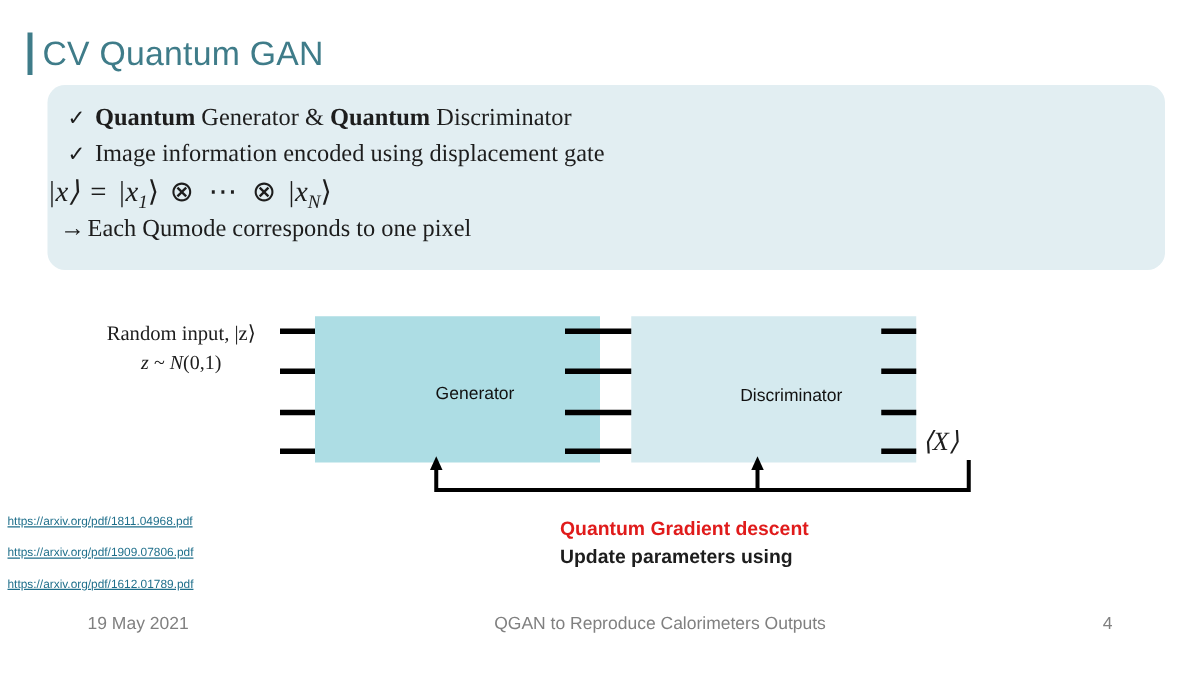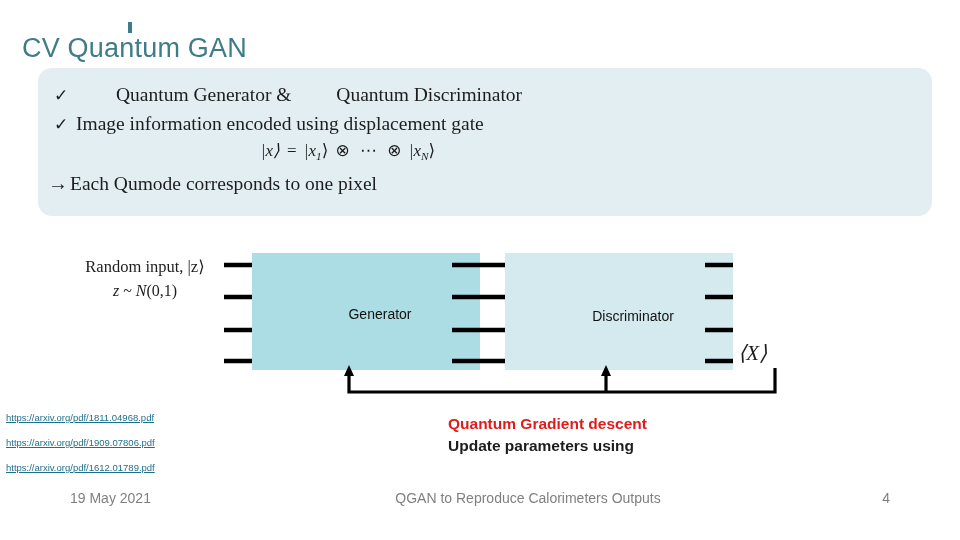--- a/index.html
+++ b/index.html
@@ -17,21 +17,20 @@
   }
 
   
   #slide-title {
     position: absolute;
     left: 22px;
     top: 22px;
     display: flex;
     align-items: center;
     height: 42px;
-    flex-direction: column;
   }
   #title-accent {
     width: 4px;
     height: 34px;
     background: #3f7c89;
     margin-right: 8px;
   }
   #title-text {
     font-size: 27px;
     color: #3f7c89;
@@ -61,36 +60,35 @@
     font-size: 17px;
     color: #1d1d1d;
     flex: 0 0 22px;
   }
   .bullet-text {
     font-size: 19.5px;
     color: #1d1d1d;
     font-family: "Liberation Serif", serif;
   }
   .bullet-text .b {
-    font-weight: normal;
-    margin-left: 40px;
+    font-weight: bold;
   }
   #bullet-1 { left: 16px; top: 16px; }
   #bullet-2 { left: 16px; top: 45px; }
   #bullet-3 { left: 10px; top: 104px; }
   #bullet-3 .bullet-mark { font-size: 20px; }
 
   #formula-row {
     position: absolute;
     left: 0;
     top: 72px;
     width: 620px;
-    text-align: center;
+    text-align: left;
     font-family: "Liberation Serif", serif;
-    font-size: 17px;
+    font-size: 23px;
     color: #1d1d1d;
     white-space: nowrap;
   }
   #formula-row .it { font-style: italic; }
   #formula-row sub { font-size: 0.66em; font-style: italic; }
   #formula-row .op { font-style: normal; padding: 0 3px; }
 
   
   #circuit {
     position: absolute;

